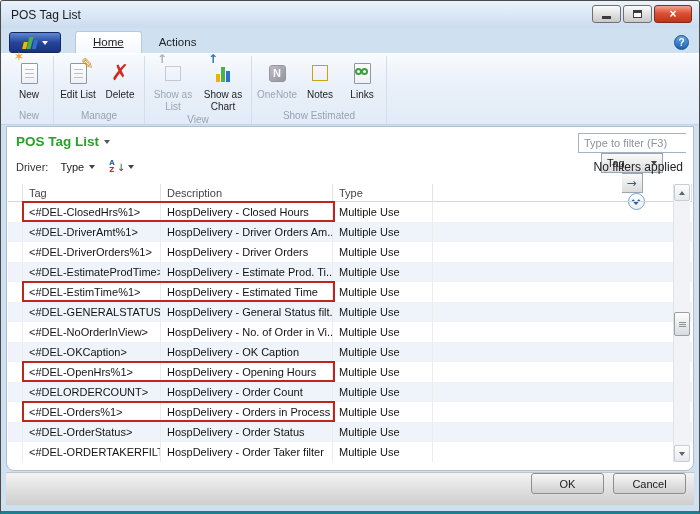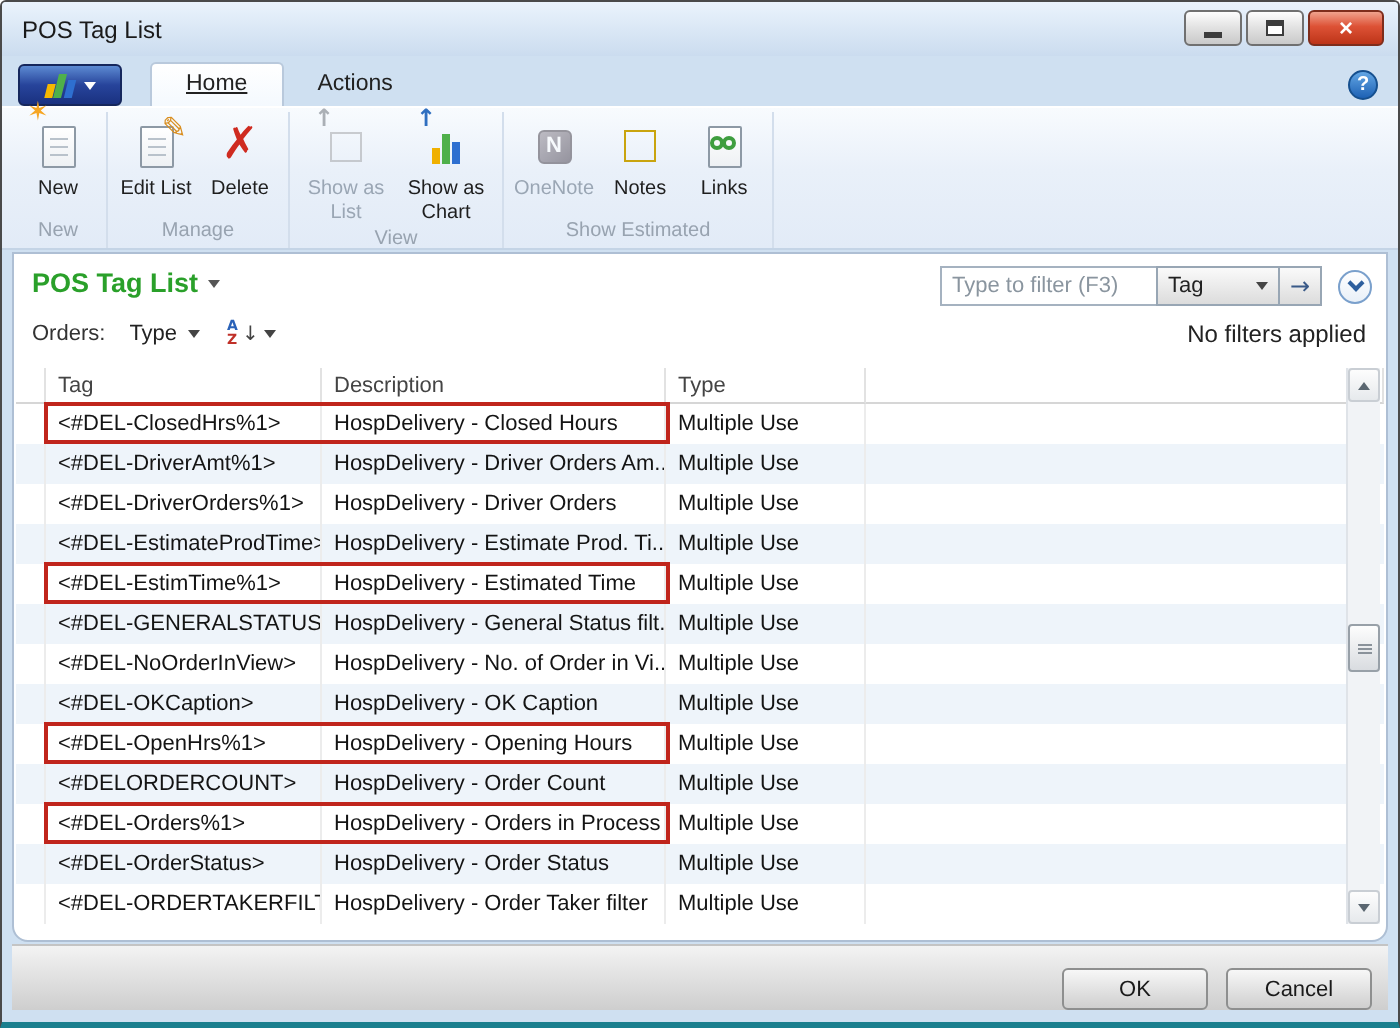--- a/index.html
+++ b/index.html
@@ -60,21 +60,21 @@
   .onenote-ic { width:17px; height:17px; border-radius:3px; border:1px solid #69218c; background:linear-gradient(135deg,#b36cd9,#7a1fa8); color:#fff; font-weight:bold; font-size:11px; display:flex; align-items:center; justify-content:center; }
   .note-ic { width:16px; height:16px; border:1px solid #c9a40e; background:linear-gradient(#fbe96c,#edc93a) repeating-linear-gradient(180deg,transparent 0 3px,rgba(186,152,16,.55) 3px 4px); }
   .ring { position:absolute; width:7px; height:7px; border:2px solid #3f9e3f; border-radius:50%; }
   .r1 { left:1px; top:10px; } .r2 { left:7px; top:10px; }
 
   
   .content { position:absolute; left:5px; right:5px; top:125px; bottom:40px; background:#fff; border:1px solid #aebfd4; border-radius:0 0 8px 8px; }
   .caption-row { height:28px; position:relative; }
   .page-title { position:absolute; left:9px; top:7px; font-size:13.5px; font-weight:bold; color:#2aa02a; display:flex; align-items:center; gap:5px; }
   .page-title .caret { color:#555; border-left-width:3.5px; border-right-width:3.5px; border-top-width:4px; }
-  .filter-bar { position:absolute; right:7px; top:6px; display:flex; align-items:center; }
+  .filter-bar { position:absolute; right:7px; top:6px; display:flex; align-items:center;flex-direction:column; }
   .filter-input { width:108px; height:20px; border:1px solid #a5b2c0; font-size:11px; padding:0 5px; color:#333; border-right:none; }
   .filter-input::placeholder { color:#8a959f; }
   .filter-col { width:62px; height:20px; border:1px solid #98a6b4; background:linear-gradient(#fafafa,#dcdcdc); font-size:11px; color:#222; display:flex; align-items:center; padding:0 5px; justify-content:space-between; }
   .filter-col .caret { color:#444; }
   .filter-go { width:21px; height:20px; border:1px solid #98a6b4; border-left:none; background:linear-gradient(#fafafa,#dcdcdc); color:#3a5a88; font-size:12px; display:flex; align-items:center; justify-content:center; font-family:"DejaVu Sans",sans-serif; }
   .chev-btn { width:17px; height:17px; border-radius:50%; border:1px solid #7aa0cc; margin-left:8px; display:flex; align-items:center; justify-content:center; background:linear-gradient(#fff,#e8f0f8); }
   .chev { width:6px; height:6px; border-right:2px solid #2d5f9e; border-bottom:2px solid #2d5f9e; transform:rotate(45deg) translate(-1px,-1px); }
   .sorting-row { height:24px; display:flex; align-items:center; padding:0 9px; font-size:11px; color:#333; position:relative; }
   .sort-field { margin-left:12px; display:flex; align-items:center; gap:5px; color:#222; }
   .sort-field .caret { color:#444; }
@@ -105,21 +105,21 @@
   
   .scrollbar { position:absolute; right:2px; top:0; width:17px; height:278px; background:#f1f3f6; border-left:1px solid #dfe3e8; z-index:4; }
   .sb-btn { position:absolute; left:0; width:16px; height:17px; background:linear-gradient(#fdfdfd,#e6e9ec); border:1px solid #c9ced4; border-radius:2px; display:flex; align-items:center; justify-content:center; }
   .sb-up { top:0; } .sb-down { bottom:0; }
   .tri-up { width:0; height:0; border-left:3.5px solid transparent; border-right:3.5px solid transparent; border-bottom:4px solid #5a6670; }
   .tri-down { width:0; height:0; border-left:3.5px solid transparent; border-right:3.5px solid transparent; border-top:4px solid #5a6670; }
   .sb-thumb { position:absolute; left:0; top:128px; width:16px; height:24px; border:1px solid #98a0a8; border-radius:2px; background:linear-gradient(#fdfdfd,#d9dce0); display:flex; flex-direction:column; gap:1px; align-items:center; justify-content:center; }
   .sb-thumb i { width:7px; height:1px; background:#8a929a; display:block; }
 
   
-  .footer { position:absolute; left:5px; right:5px; bottom:6px; height:33px; background:linear-gradient(#f3f3f3,#cecece); border-top:1px solid #c4c4c4; display:flex; justify-content:flex-end; align-items:flex-end; gap:9px; padding-right:8px;margin-top:16px; }
+  .footer { position:absolute; left:5px; right:5px; bottom:6px; height:33px; background:linear-gradient(#f3f3f3,#cecece); border-top:1px solid #c4c4c4; display:flex; justify-content:flex-end; align-items:flex-start; gap:9px; padding-right:8px;margin-top:16px; }
   .btn { width:73px; height:21px; border:1px solid #8e8f8f; border-radius:3px; background:linear-gradient(#f7f7f7,#e5e5e5 45%,#cfcfcf); font-size:11px; color:#1a1a1a; display:flex; align-items:center; justify-content:center; cursor:default; }
 </style>
 </head>
 <body>
 
 <div class="window">
 
   <div class="titlebar">
     <span class="title">POS Tag List</span>
     <div class="win-controls">
@@ -253,21 +253,21 @@
         <div class="filter-go">
             <span>→</span>
           </div>
         <div class="chev-btn">
             <span class="chev"></span>
           </div>
       </div>
     </div>
 
     <div class="sorting-row">
-      <span>Orders:</span>
+      <span>Driver:</span>
       <span class="sort-field">
         <span>Type</span>
           <span class="caret"></span>
       </span>
       <span class="az">
         <span class="letters">
             <span class="la">A</span>
             <span class="lz">Z</span>
           </span>
         <span class="darr">↓</span>

